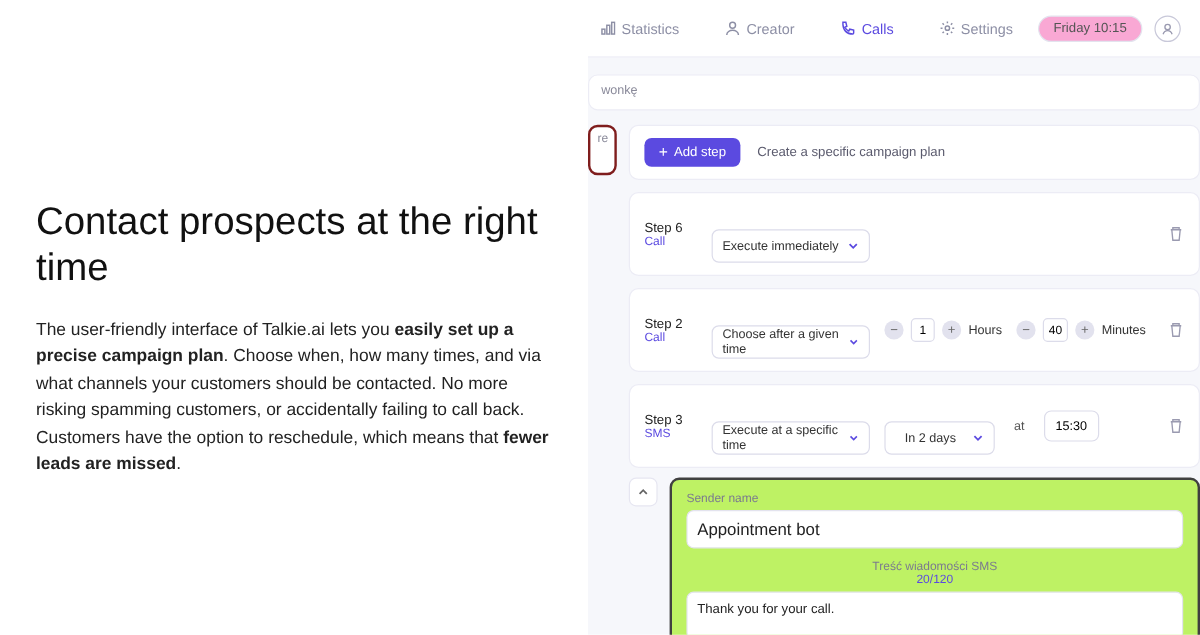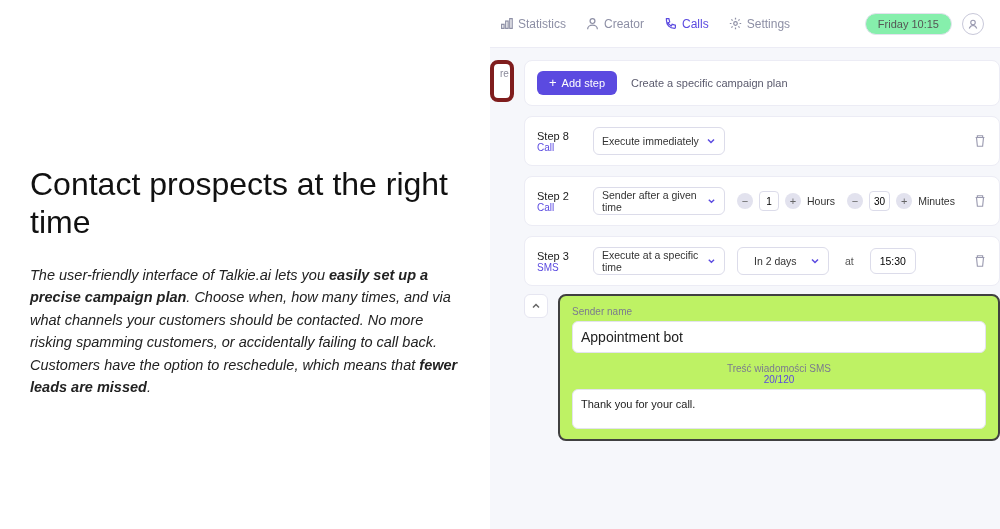--- a/index.html
+++ b/index.html
@@ -1,49 +1,49 @@
 <!DOCTYPE html>
 <html><head>
 <meta charset="utf-8">
 <style>
   * { box-sizing: border-box; margin: 0; padding: 0; }
   html, body { width: 1000px; height: 529px; font-family: -apple-system, "Segoe UI", Arial, sans-serif; background:#fff; }
   .page { display:flex; width:1000px; height:529px; }
   .left { width:490px; padding:40px 25px 0 30px; }
   .left h1 { font-size:32px; font-weight:400; color:#111; line-height:1.2; margin-top:125px;}
-  .left p  { font-size:14.5px; color:#222; margin-top:22px; line-height:1.55;font-style:italic; }
+  .left p  { font-size:14.5px; color:#222; margin-top:22px; line-height:1.55; }
   .left p b { font-weight:700; }
 
   .right { flex:1; position:relative; background:#f6f7fb;}
   .topbar { height:48px; background:#fff; border-bottom:1px solid #ececf5; display:flex; align-items:center; padding:0 16px 0 8px; }
-  .tabs { display:flex; gap:16px; align-items:center; color:#8d8fa5; font-size:12px; }
+  .tabs { display:flex; gap:34px; align-items:center; color:#8d8fa5; font-size:12px; }
   .tab { display:flex; align-items:center; gap:5px; cursor:pointer; padding:4px 2px;}
   .tab svg { width:13px; height:13px; }
   .tab.active { color:#5b4ae0; }
   .spacer { flex:1; }
-  .datepill { font-size:11px; border:1px solid #e3e3ee; border-radius:14px; padding:4px 12px; color:#555; background:#86efac;}
+  .datepill { font-size:11px; border:1px solid #e3e3ee; border-radius:14px; padding:4px 12px; color:#555; background:#f9a8d4;}
   .avatar { width:22px; height:22px; border:1.5px solid #c8c8d9; border-radius:50%; margin-left:10px; display:flex;align-items:center;justify-content:center;}
   .avatar svg{width:12px;height:12px;stroke:#9a9ab0;}
 
   .stub1 { margin:14px 0 0 0; height:30px; background:#fff; border:1px solid #ececf5; border-radius:8px; padding:6px 10px; font-size:10.5px;color:#8a8a9a;}
   .row2 { display:flex; gap:10px; margin:12px 0 0 0; }
-  .stub2 { width:24px; height:42px; background:#fff; border:4px solid #7f1d1d; border-radius:8px; padding:4px 6px; font-size:10px;color:#8a8a9a;}
+  .stub2 { width:24px; height:42px; background:#fff; border:2px solid #7f1d1d; border-radius:8px; padding:4px 6px; font-size:10px;color:#8a8a9a;}
   .col { flex:1; display:flex; flex-direction:column; gap:10px; }
 
   .card { background:#fff; border:1px solid #ececf5; border-radius:8px; padding:10px 12px; }
   .addrow { display:flex; align-items:center; gap:14px;}
   .addbtn { background:#5b4ae0; color:#fff; font-size:11px; padding:6px 12px; border-radius:6px; display:flex; align-items:center; gap:5px; border:none; cursor:pointer;}
   .addbtn .plus{font-size:13px; line-height:0;}
   .addhint{ font-size:11px; color:#5a5a6d;}
 
   .steprow { display:flex; align-items:center; gap:12px; }
   .stepmeta { width:44px; }
   .stepmeta .t{ font-size:11px; color:#222; }
   .stepmeta .k{ font-size:10px; color:#5b4ae0;}
-  .select { flex:0 0 132px; height:28px; border:1px solid #dcdcea; border-radius:6px; font-size:10.5px; color:#333; padding:0 8px; display:flex; align-items:center; justify-content:space-between; background:#fff; cursor:pointer;}
+  .select { flex:0 0 132px; height:28px; border:1px solid #dcdcea; border-radius:6px; font-size:10.5px; color:#333; padding:0 8px; display:flex; align-items:center; justify-content:space-between; background:#fff; cursor:pointer;margin-top:20px;}
   .select.wide{flex:0 0 132px;}
   .select.small{flex:0 0 92px;padding-left:16px;}
   .chev{width:10px;height:10px;}
   .trash{ margin-left:auto; width:14px;height:14px; color:#9a9ab0; cursor:pointer;}
   .pillgroup{display:flex;align-items:center;gap:6px;}
   .circ{width:16px;height:16px;border-radius:50%;background:#e2e2ee;color:#666;display:flex;align-items:center;justify-content:center;font-size:11px;line-height:0;cursor:pointer;}
   .numbox{min-width:20px;height:20px;border:1px solid #dcdcea;border-radius:4px;font-size:10px;display:flex;align-items:center;justify-content:center;padding:0 4px;background:#fff;}
   .lbl{font-size:10.5px;color:#333;}
   .atlbl{font-size:10.5px;color:#555;margin:0 4px;}
   .timebox{width:46px;height:26px;border:1px solid #dcdcea;border-radius:6px;font-size:10.5px;display:flex;align-items:center;justify-content:center;background:#fff;}
@@ -103,39 +103,40 @@
       <div class="spacer"></div>
       <div class="datepill">Friday 10:15</div>
       <div class="avatar">
         <svg viewBox="0 0 16 16" fill="none" stroke-width="1.5">
             <circle cx="8" cy="6" r="3"></circle>
             <path d="M3 14c1-3 3-4 5-4s4 1 5 4"></path>
           </svg>
       </div>
     </div>
 
+    <div class="stub1">wonkę</div>
 
     <div class="row2">
       <div class="stub2">re</div>
       <div class="col">
 
         <div class="card">
           <div class="addrow">
             <button class="addbtn">
               <span class="plus">+</span>
               <span>Add step</span>
             </button>
             <span class="addhint">Create a specific campaign plan</span>
           </div>
         </div>
 
         <div class="card">
           <div class="steprow">
             <div class="stepmeta">
-              <div class="t">Step 8</div>
+              <div class="t">Step 6</div>
               <div class="k">Call</div>
             </div>
             <div class="select wide">
               <span>Execute immediately</span>
               <svg class="chev" viewBox="0 0 10 10" fill="none" stroke="#5b4ae0" stroke-width="1.5">
                   <path d="M2 3.5l3 3 3-3"></path>
                 </svg>
             </div>
             <svg class="trash" viewBox="0 0 16 16" fill="none" stroke="currentColor" stroke-width="1.3">
                 <path d="M3 4h10M5 4V2h6v2M4 4l1 10h6l1-10"></path>
@@ -143,34 +144,34 @@
           </div>
         </div>
 
         <div class="card">
           <div class="steprow">
             <div class="stepmeta">
               <div class="t">Step 2</div>
               <div class="k">Call</div>
             </div>
             <div class="select wide">
-              <span>Sender after a given time</span>
+              <span>Choose after a given time</span>
               <svg class="chev" viewBox="0 0 10 10" fill="none" stroke="#5b4ae0" stroke-width="1.5">
                   <path d="M2 3.5l3 3 3-3"></path>
                 </svg>
             </div>
             <div class="pillgroup">
               <div class="circ">−</div>
               <div class="numbox">1</div>
               <div class="circ">+</div>
               <span class="lbl">Hours</span>
             </div>
             <div class="pillgroup">
               <div class="circ">−</div>
-              <div class="numbox">30</div>
+              <div class="numbox">40</div>
               <div class="circ">+</div>
               <span class="lbl">Minutes</span>
             </div>
             <svg class="trash" viewBox="0 0 16 16" fill="none" stroke="currentColor" stroke-width="1.3">
                 <path d="M3 4h10M5 4V2h6v2M4 4l1 10h6l1-10"></path>
               </svg>
           </div>
         </div>
 
         <div class="card">

